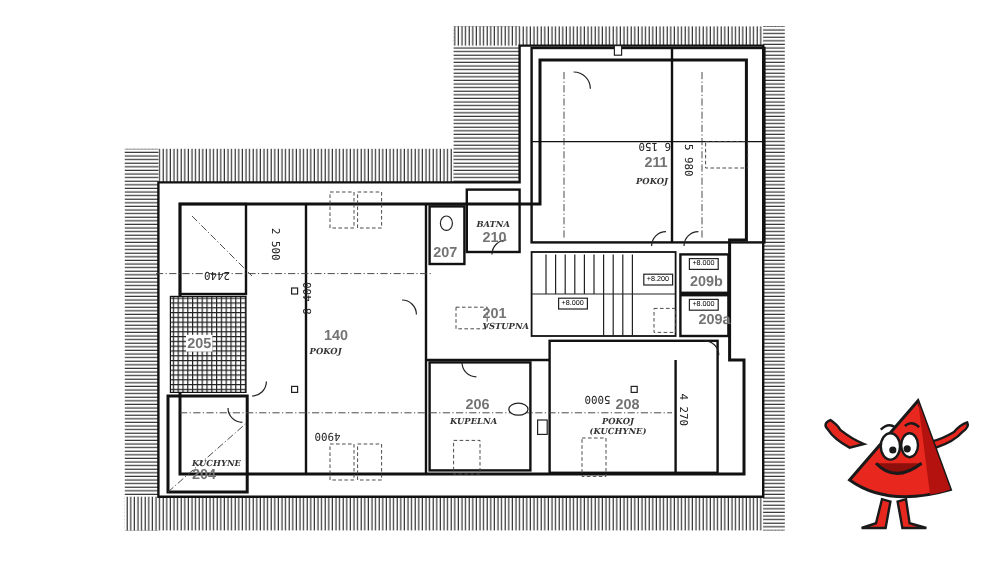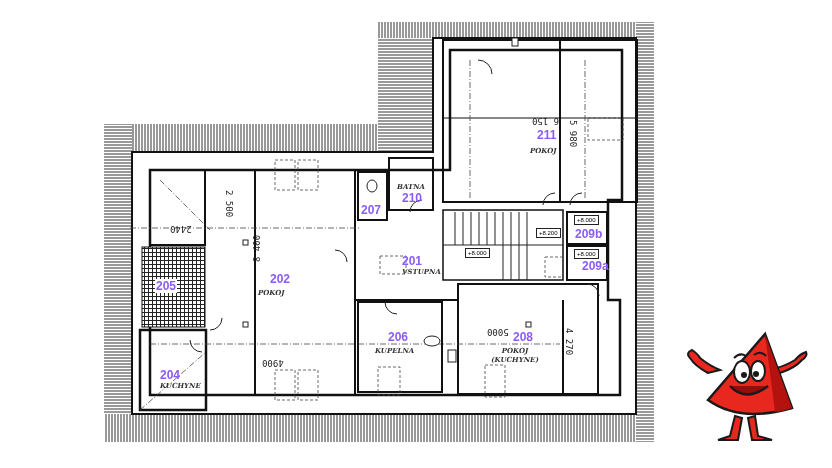--- a/index.html
+++ b/index.html
@@ -1,18 +1,18 @@
 <!DOCTYPE html>
 <html><head>
 <meta charset="utf-8">
 <style>
   html,body{margin:0;padding:0;background:#fff;}
   body{width:832px;height:468px;position:relative;overflow:hidden;font-family:"DejaVu Sans",sans-serif;}
   #plan{position:absolute;left:0;top:0;width:832px;height:468px;}
-  .lbl{position:absolute;font-family:"Liberation Sans",sans-serif;color:#8b5cf6;font-weight:bold;}
+  .lbl{position:absolute;font-family:"Liberation Sans",sans-serif;color:#737373;font-weight:bold;}
   .num{font-size:12px;}
   .hand{font-family:"DejaVu Serif",serif;font-style:italic;font-weight:bold;font-size:7px;color:#333;}
   .dim{font-family:"DejaVu Sans Mono",monospace;font-weight:normal;font-size:9px;color:#222;}
   .lvl{position:absolute;border:1px solid #222;font-size:6px;padding:0 2px;font-family:"Liberation Sans",sans-serif;background:#fff;line-height:8px;}
   #mascot{position:absolute;left:680px;top:328px;width:135px;height:120px;}
 </style>
 </head>
 <body>
 
 <svg id="plan" viewBox="0 0 832 468" xmlns="http://www.w3.org/2000/svg">
@@ -135,24 +135,24 @@
     <ellipse cx="372" cy="186" rx="5" ry="6"></ellipse>
     <ellipse cx="432" cy="341" rx="8" ry="5"></ellipse>
     <rect x="448" y="350" width="8" height="12"></rect>
     <rect x="512" y="38" width="6" height="8"></rect>
   </g>
 </svg>
 
 <div class="lbl num" style="left:402px;top:254px;">201</div>
 <div class="lbl hand" style="left:402px;top:267px;">VSTUPNA</div>
 
-<div class="lbl num" style="left:270px;top:272px;">202</div>
+<div class="lbl num" style="left:270px;top:272px;">140</div>
 <div class="lbl hand" style="left:258px;top:288px;">POKOJ</div>
 
-<div class="lbl num" style="left:160px;top:368px;">204</div>
+<div class="lbl num" style="left:160px;top:388px;">204</div>
 <div class="lbl hand" style="left:160px;top:381px;">KUCHYNE</div>
 
 <div class="lbl num" style="left:155px;top:279px;background:#fff;padding:0 1px;">205</div>
 
 <div class="lbl num" style="left:388px;top:330px;">206</div>
 <div class="lbl hand" style="left:375px;top:346px;">KUPELNA</div>
 
 <div class="lbl num" style="left:361px;top:203px;">207</div>
 
 <div class="lbl num" style="left:513px;top:330px;">208</div>

